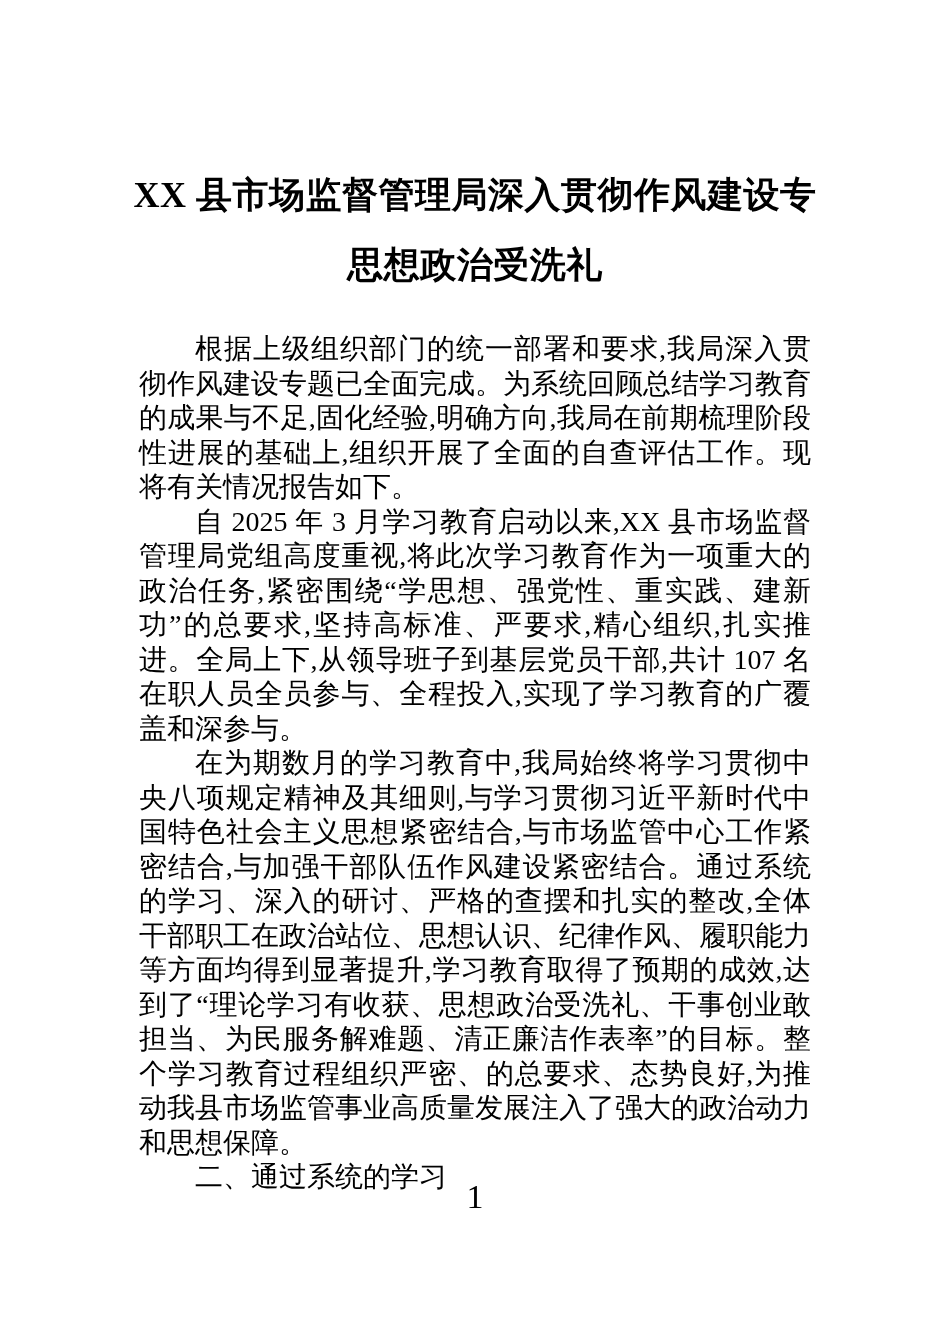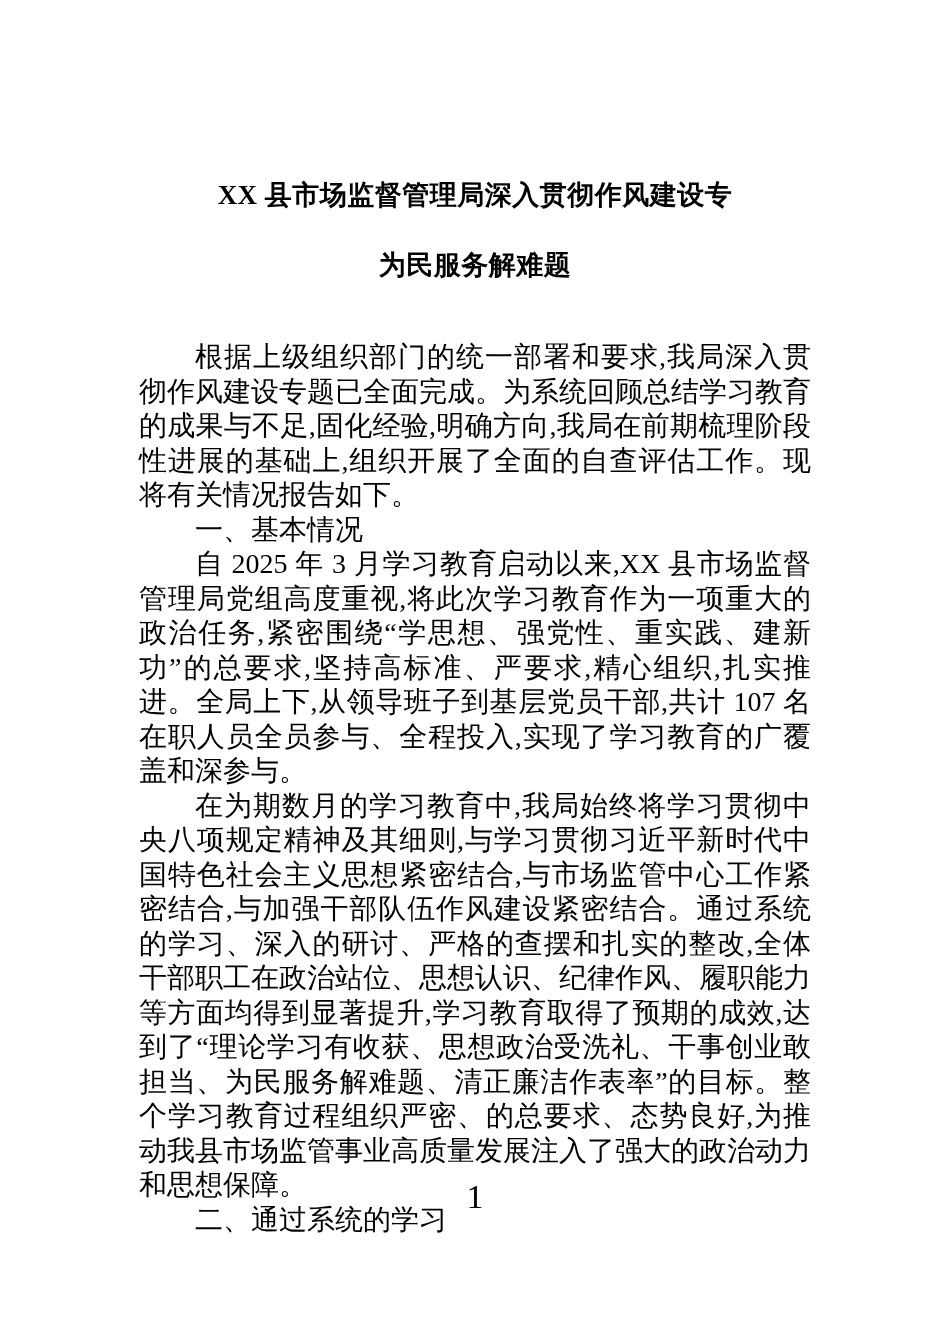--- a/index.html
+++ b/index.html
@@ -17,32 +17,32 @@
     color: #000000;
     box-sizing: border-box;
     padding-top: 160px;
     overflow: hidden;
     font-family: "Liberation Serif", serif;
   }
   .doc-title {
     margin: 0;
     padding: 0;
     text-align: center;
-    font-size: 27px;
+    font-size: 36px;
     line-height: 70px;
     font-weight: 700;
     letter-spacing: 0.5px;
   }
   .doc-title .title-line {
     display: block;
     white-space: nowrap;
   }
   .doc-body {
     width: 672px;
-    margin: 40px auto 0 auto;
+    margin: 32px auto 0 auto;
     font-size: 28px;
     line-height: 34.5px;
     text-align: justify;
     text-justify: inter-ideograph;
   }
   .doc-body p {
     margin: 0;
     padding: 0;
     text-indent: 2em;
   }
@@ -60,26 +60,25 @@
     font-family: "Liberation Serif", serif;
   }
 </style>
 </head>
 <body>
 
 <div class="page">
 
   <h1 class="doc-title">
     <span class="title-line">XX 县市场监督管理局深入贯彻作风建设专</span>
-    <span class="title-line">为民服务解难题</span>
+    <span class="title-line">思想政治受洗礼</span>
   </h1>
 
   <div class="doc-body">
     <p>根据上级组织部门的统一部署和要求,我局深入贯彻作风建设专题已全面完成。为系统回顾总结学习教育的成果与不足,固化经验,明确方向,我局在前期梳理阶段性进展的基础上,组织开展了全面的自查评估工作。现将有关情况报告如下。</p>
-    <p class="section-heading">一、基本情况</p>
     <p>自 2025 年 3 月学习教育启动以来,XX 县市场监督管理局党组高度重视,将此次学习教育作为一项重大的政治任务,紧密围绕“学思想、强党性、重实践、建新功”的总要求,坚持高标准、严要求,精心组织,扎实推进。全局上下,从领导班子到基层党员干部,共计 107 名在职人员全员参与、全程投入,实现了学习教育的广覆盖和深参与。</p>
     <p>在为期数月的学习教育中,我局始终将学习贯彻中央八项规定精神及其细则,与学习贯彻习近平新时代中国特色社会主义思想紧密结合,与市场监管中心工作紧密结合,与加强干部队伍作风建设紧密结合。通过系统的学习、深入的研讨、严格的查摆和扎实的整改,全体干部职工在政治站位、思想认识、纪律作风、履职能力等方面均得到显著提升,学习教育取得了预期的成效,达到了“理论学习有收获、思想政治受洗礼、干事创业敢担当、为民服务解难题、清正廉洁作表率”的目标。整个学习教育过程组织严密、的总要求、态势良好,为推动我县市场监管事业高质量发展注入了强大的政治动力和思想保障。</p>
     <p class="section-heading">二、通过系统的学习</p>
   </div>
 
   <div class="page-number">1</div>
 
 </div>
 
 </body></html>

